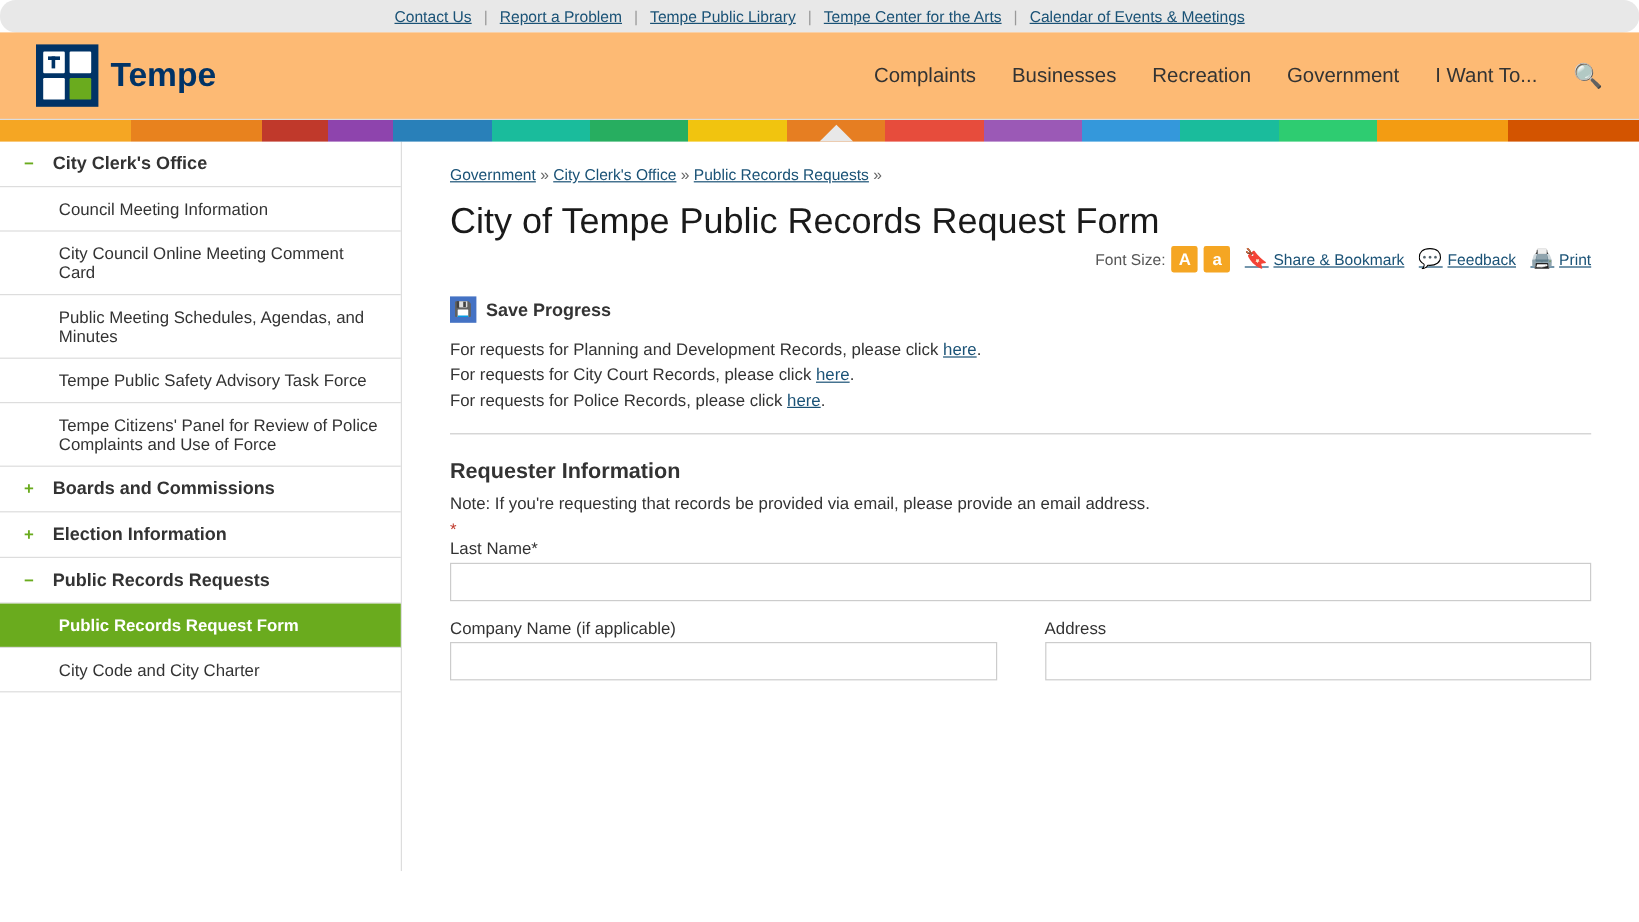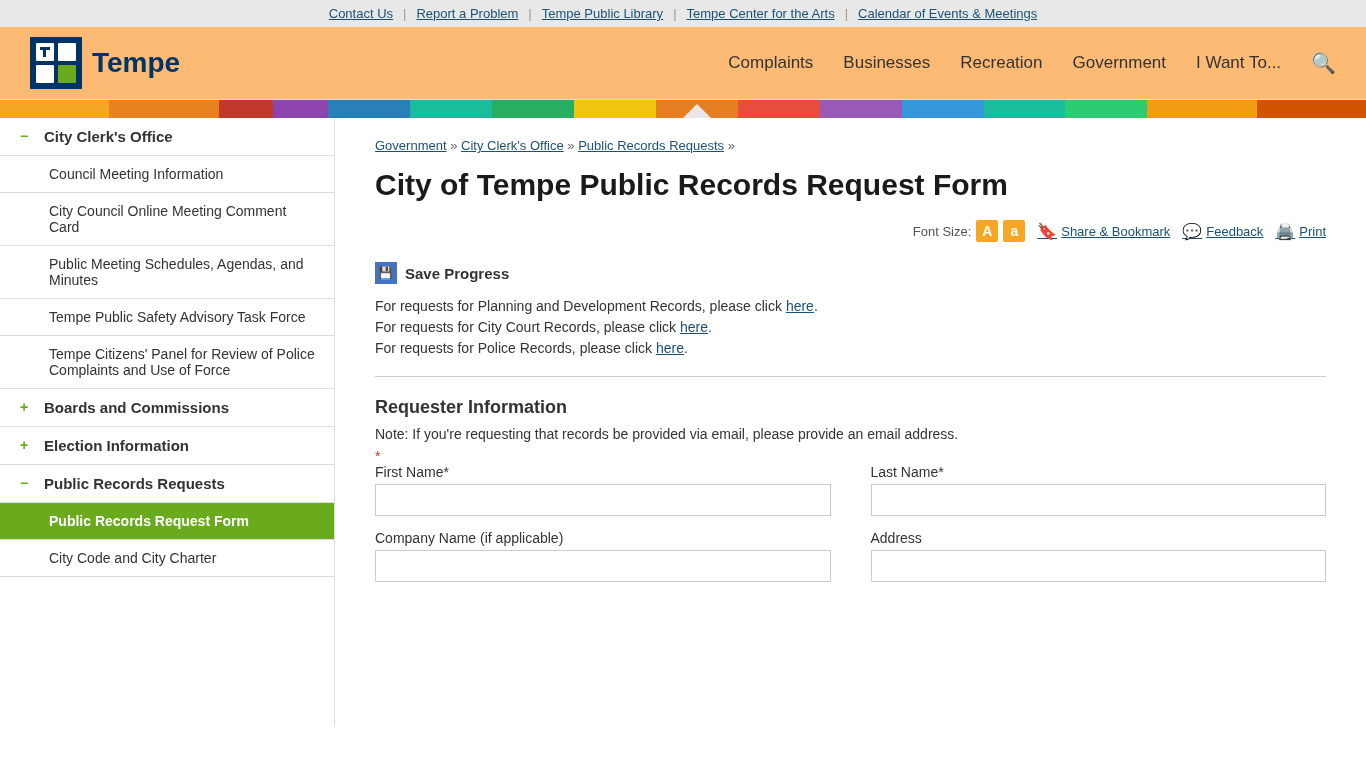--- a/index.html
+++ b/index.html
@@ -7,20 +7,21 @@
 
     
     .utility-bar {
       background: #e8e8e8;
       padding: 6px 20px;
       display: flex;
       align-items: flex-end;
       justify-content: center;
       gap: 10px;
       font-size: 13px;
+      border-radius: 13px;
     }
     .utility-bar a { color: #1a5276; text-decoration: underline; cursor: pointer; }
     .utility-bar .sep { color: #999; }
 
     
     .header {
       background: #fdba74;
       padding: 10px 30px;
       display: flex;
       align-items: center;
@@ -131,23 +132,23 @@
     }
 
     
     .breadcrumb { font-size: 13px; color: #666; margin-bottom: 15px; }
     .breadcrumb a { color: #1a5276; text-decoration: underline; cursor: pointer; }
     .breadcrumb span { color: #666; }
 
     
     .page-title {
       font-size: 30px;
-      font-weight: bold;
+      font-weight: normal;
       color: #1a1a1a;
-      margin-bottom: 18px;
+      margin-bottom: 3px;
       border-bottom: none;
     }
 
     
     .content-toolbar {
       display: flex;
       align-items: center;
       justify-content: flex-end;
       gap: 12px;
       margin-bottom: 20px;
@@ -363,24 +364,20 @@
     <hr class="section-divider">
 
     <div>
       <h2 class="section-title">Requester Information</h2>
       <p class="section-note">Note:  If you're requesting that records be provided via email, please provide an email address.</p>
       <p><span class="required-star">*</span></p>
     </div>
 
     <div class="form-row">
       <div class="form-field">
-        <label class="form-label">First Name*</label>
-        <input type="text" class="form-input" style="">
-      </div>
-      <div class="form-field">
         <label class="form-label">Last Name*</label>
         <input type="text" class="form-input" style="">
       </div>
     </div>
 
     <div class="form-row">
       <div class="form-field">
         <label class="form-label">Company Name (if applicable)</label>
         <input type="text" class="form-input" style="">
       </div>

